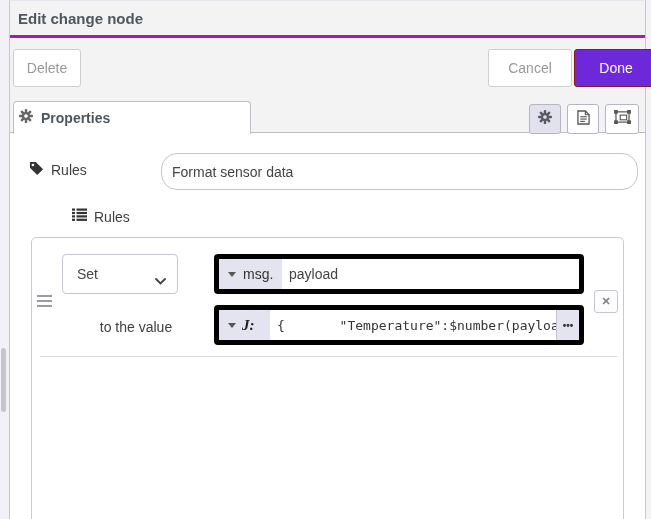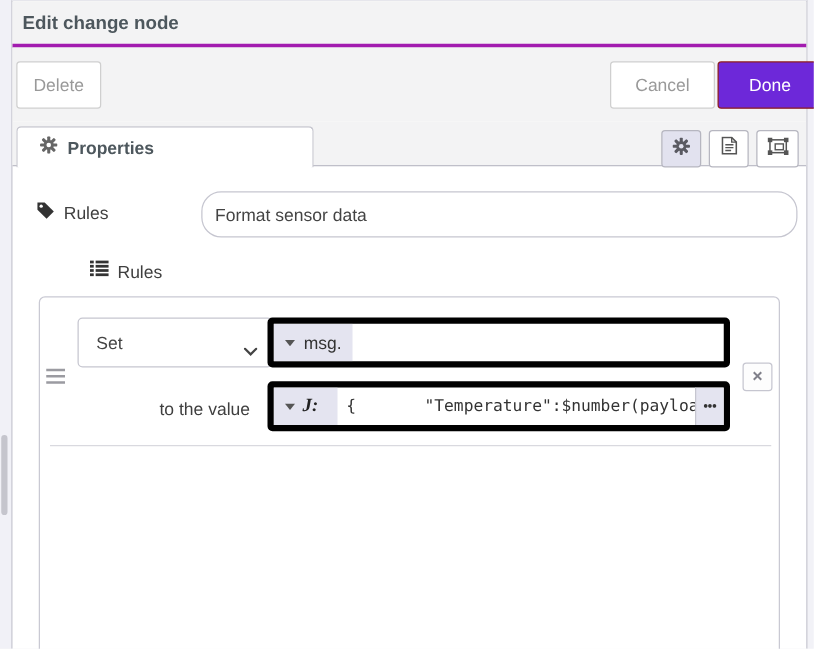--- a/index.html
+++ b/index.html
@@ -23,60 +23,60 @@
   .btnrow{position:absolute;left:0;right:0;top:37px;height:59px;background:#f3f3f4;}
   .btn{position:absolute;top:11px;height:38px;border:1px solid #cfcfcf;border-radius:3px;background:#fff;
     font-size:14px;color:#999;display:flex;align-items:center;justify-content:center;cursor:pointer;}
   .btn-delete{left:3px;width:68px;}
   .btn-cancel{left:434px;width:84px;margin-left:44px;}
   .btn-done{left:564px;width:84px;background:#6d28d9;border-color:#8C1A1F;color:#fff;}
 
   .tabbar{position:absolute;left:0;right:0;top:96px;height:36px;background:#f3f3f4;border-bottom:1px solid #bfbfc9;}
   .tab{position:absolute;left:3px;top:100px;width:238px;height:33px;background:#fff;z-index:2;
     border:1px solid #bfbfc9;border-bottom:none;border-radius:4px 4px 0 0;
-    display:flex;align-items:center;gap:8px;padding-left:18px;}
+    display:flex;align-items:center;gap:8px;padding-left:5px;}
   .tab .tab-label{font-size:14px;font-weight:bold;color:#4d575d;}
   .mini-btn{position:absolute;top:103px;height:30px;z-index:2;background:#fff;border:1px solid #b6b6c0;
     border-radius:3px;display:flex;align-items:center;justify-content:center;cursor:pointer;}
   .mini-gear{left:519px;width:32px;background:#e2e2ef;}
   .mini-doc{left:557px;width:32px;}
   .mini-group{left:595px;width:34px;}
 
   
   .lbl{position:absolute;font-size:14px;color:#3f3f3f;display:flex;align-items:center;gap:7px;}
   .lbl-name{left:19px;top:160px;}
   .lbl-rules{left:19px;top:207px;padding-left:43px;}
   .name-input{position:absolute;left:151px;top:152px;width:477px;height:37px;border:1px solid #c6c6d0;
     border-radius:16px;padding:0 10px;font-size:14px;color:#444;font-family:"Liberation Sans",sans-serif;outline:none;}
 
   .rules-box{position:absolute;left:21px;top:236px;width:593px;height:300px;
     border:1px solid #c9c9d3;border-radius:5px;background:#fff;}
 
   .drag-handle{position:absolute;left:5px;top:57px;width:15px;}
   .drag-handle div{height:2px;background:#9b9ba1;margin-bottom:3px;}
 
-  .sel{position:absolute;left:30px;top:16px;width:156px;height:40px;border:1px solid #c6c6d0;border-radius:4px;
+  .sel{position:absolute;left:30px;top:16px;width:116px;height:40px;border:1px solid #c6c6d0;border-radius:4px;
     background:#fff;font-size:14px;color:#444;display:flex;align-items:center;padding-left:14px;cursor:pointer;}
   .sel .chev{position:absolute;right:11px;top:17px;}
 
   .ti{position:absolute;height:40px;border:5px solid #000000;border-radius:4px;background:#fff;display:flex;overflow:hidden;}
   .ti-msg{left:182px;top:16px;width:370px;}
   .ti-expr{left:182px;top:67px;width:370px;}
   .ti-btn{background:#e4e4f0;display:flex;align-items:center;flex:none;cursor:pointer;}
   .ti-btn-msg{width:63px;padding-left:9px;gap:7px;}
   .ti-btn-expr{width:51px;padding-left:9px;gap:6px;}
   .caret{width:0;height:0;border-left:4px solid transparent;border-right:4px solid transparent;border-top:5px solid #555;}
   .ti-type{font-size:14px;color:#333;}
   .ti-type-j{font-family:"Liberation Serif",serif;font-style:italic;font-weight:bold;font-size:15px;color:#222;}
   .ti-val{flex:1;display:flex;align-items:center;padding-left:7px;font-size:14px;color:#444;overflow:hidden;}
   .ti-val-mono{font-family:"DejaVu Sans Mono","Liberation Mono",monospace;font-size:13px;color:#333;white-space:pre;}
   .ti-expand{flex:none;width:23px;background:#e4e4f0;border-left:1px solid #c6c6d0;display:flex;align-items:center;
     justify-content:center;font-size:10px;font-weight:bold;color:#333;letter-spacing:0;cursor:pointer;}
 
-  .to-label{position:absolute;left:40px;top:81px;width:128px;text-align:right;font-size:14px;color:#3f3f3f;}
+  .to-label{position:absolute;left:40px;top:81px;width:128px;text-align:center;font-size:14px;color:#3f3f3f;}
 
   .rule-del{position:absolute;left:562px;top:52px;width:24px;height:23px;border:1px solid #c6c6d0;border-radius:3px;
     background:#fdfdfd;display:flex;align-items:center;justify-content:center;font-size:11px;font-weight:bold;
     color:#80808a;cursor:pointer;}
   .rule-sep{position:absolute;left:8px;top:118px;width:577px;height:1px;background:#d9d9df;}
 </style>
 </head>
 <body>
 
 <div class="scroll-track">
@@ -195,20 +195,21 @@
             <path d="M1 1l4.5 4.5L10 1" stroke="#444" stroke-width="1.8" fill="none" stroke-linecap="round"></path>
           </svg>
       </span>
     </div>
 
     <div class="ti ti-msg">
       <div class="ti-btn ti-btn-msg">
         <span class="caret"></span>
         <span class="ti-type">msg.</span>
       </div>
+      <div class="ti-val">payload</div>
     </div>
 
     <div class="to-label">to the value</div>
 
     <div class="ti ti-expr">
       <div class="ti-btn ti-btn-expr">
         <span class="caret"></span>
         <span class="ti-type-j">J:</span>
       </div>
       <div class="ti-val">

